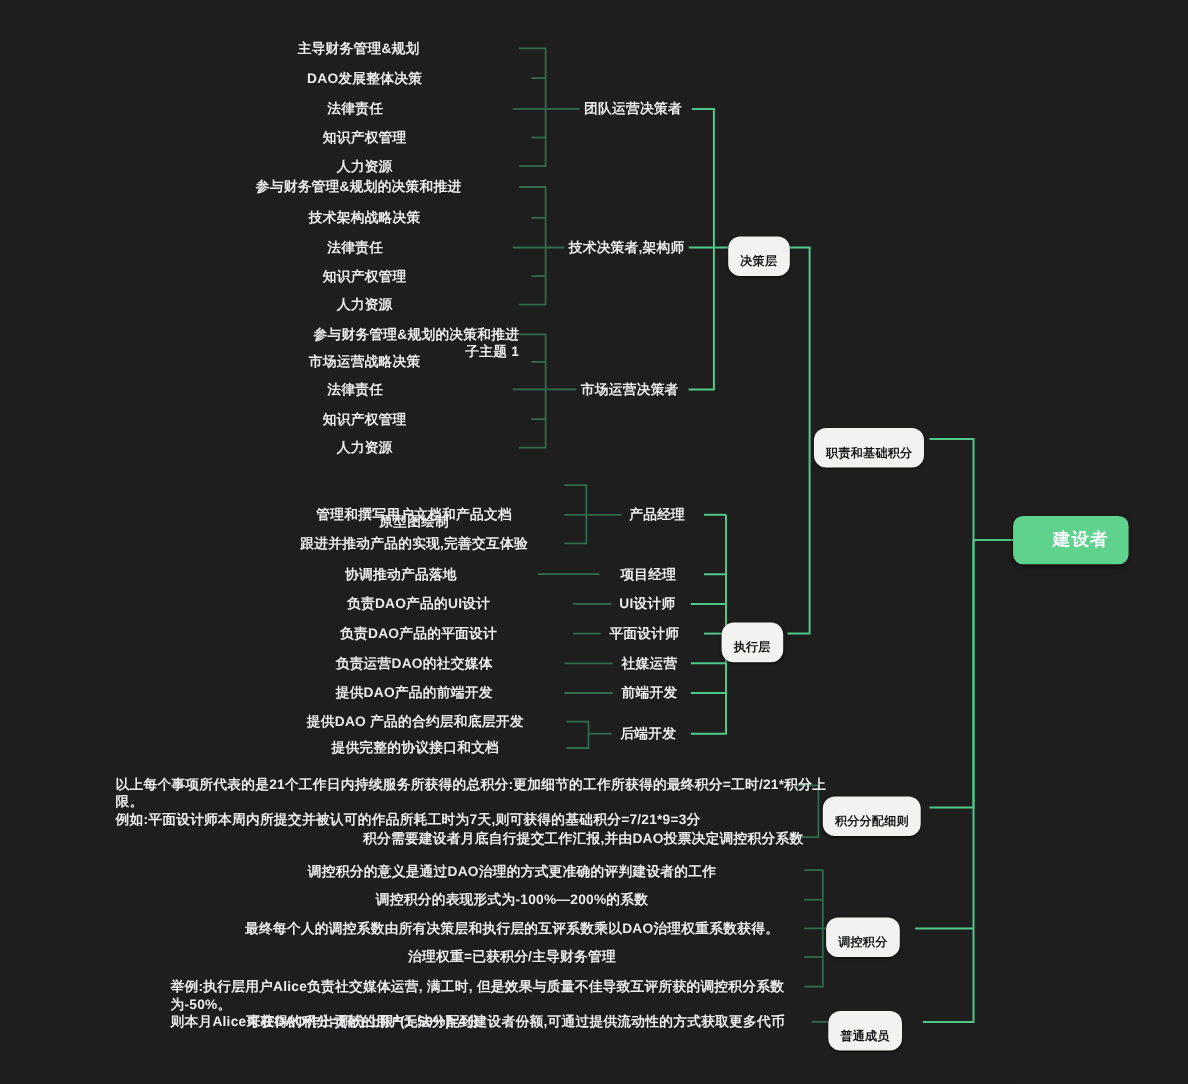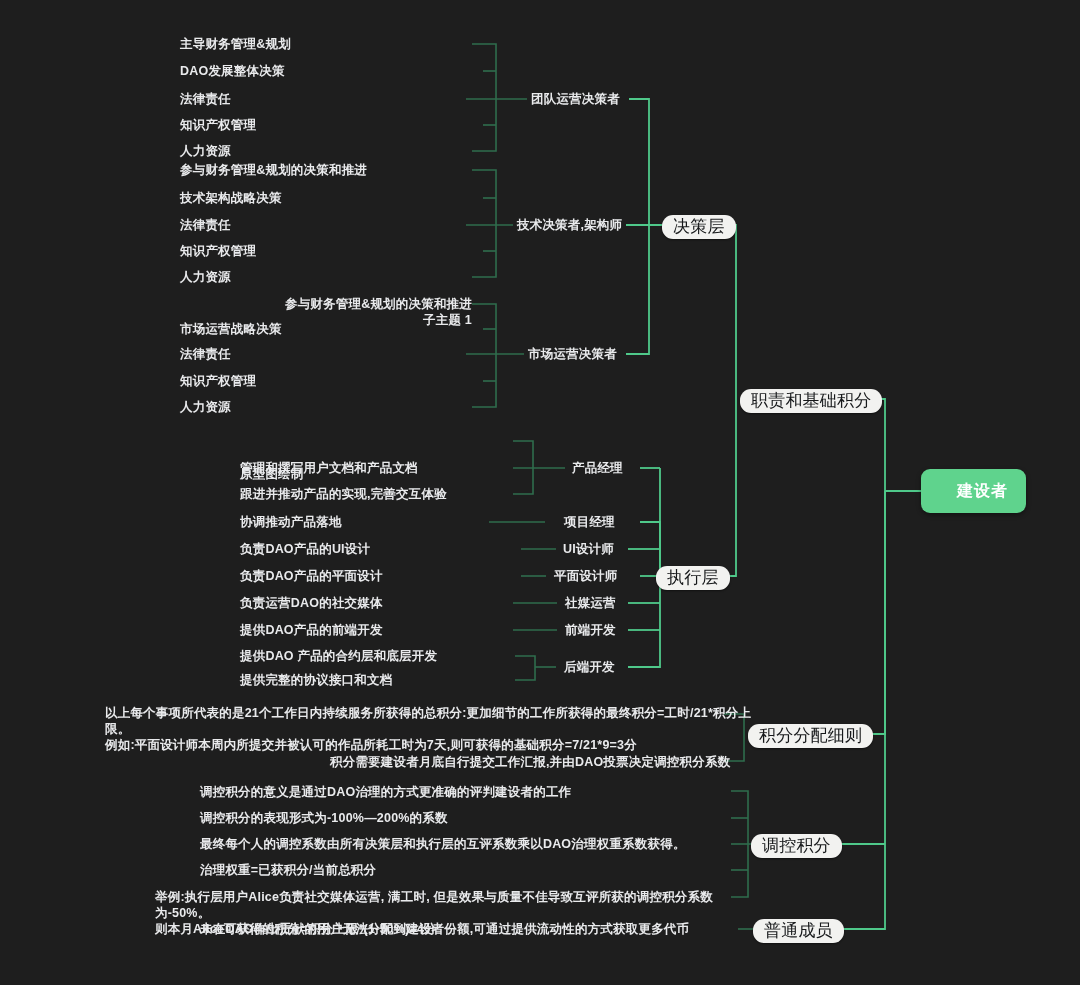--- a/index.html
+++ b/index.html
@@ -25,34 +25,34 @@
   .node {
     position: absolute;
     color: #e9eaec;
     font-size: 12.5px;
     font-weight: 700;
     line-height: 16px;
     white-space: pre;
     letter-spacing: 0.2px;
   }
   .node.right {
-    text-align: left;
+    text-align: center;
   }
   .node.left {
     text-align: left;
   }
   
   .pill {
     position: absolute;
     background: #f2f2f0;
     color: #16181a;
-    font-size: 17px;
-    font-weight: 400;
+    font-size: 11px;
+    font-weight: 700;
     border-radius: 11px;
-    padding: 4px 11px 5px 11px;
+    padding: 16px 11px 5px 11px;
     line-height: 15px;
     white-space: nowrap;
     letter-spacing: 0.2px;
     box-shadow: 0 1px 2px rgba(0,0,0,0.45);
   }
   
   .root {
     position: absolute;
     background: #5fd38d;
     color: #ffffff;
@@ -206,21 +206,21 @@
   <div class="pill" style="left:740px; top:389px;">职责和基础积分</div>
 
   <div class="node left multiline" style="left:72px; top:705px; width:652px; text-align:left;margin-left:33px;">以上每个事项所代表的是21个工作日内持续服务所获得的总积分:更加细节的工作所获得的最终积分=工时/21*积分上限。
 例如:平面设计师本周内所提交并被认可的作品所耗工时为7天,则可获得的基础积分=7/21*9=3分</div>
   <div class="node right" style="left:330px; top:754px; width:394px;">积分需要建设者月底自行提交工作汇报,并由DAO投票决定调控积分系数</div>
   <div class="pill" style="left:748px; top:724px;">积分分配细则</div>
 
   <div class="node right" style="left:200px; top:784px; width:531px;">调控积分的意义是通过DAO治理的方式更准确的评判建设者的工作</div>
   <div class="node right" style="left:200px; top:810px; width:531px;">调控积分的表现形式为-100%—200%的系数</div>
   <div class="node right" style="left:200px; top:836px; width:531px;">最终每个人的调控系数由所有决策层和执行层的互评系数乘以DAO治理权重系数获得。</div>
-  <div class="node right" style="left:200px; top:862px; width:531px;">治理权重=已获积分/当前总积分</div>
+  <div class="node right" style="left:200px; top:862px; width:531px;">治理权重=已获积分/主导财务管理</div>
   <div class="node left multiline" style="left:155px; top:889px; width:593px; text-align:left;">举例:执行层用户Alice负责社交媒体运营, 满工时, 但是效果与质量不佳导致互评所获的调控积分系数为-50%。
 则本月Alice可获得的积分=积分上限*(1-50%)=4分</div>
   <div class="pill" style="left:751px; top:834px;">调控积分</div>
 
   <div class="node right" style="left:200px; top:921px; width:538px;">未在DAO作出贡献的用户无法分配到建设者份额,可通过提供流动性的方式获取更多代币</div>
   <div class="pill" style="left:753px; top:919px;">普通成员</div>
 
   <div class="root" style="left:921px; top:469px;padding-left:36px;">建设者</div>
 
 </div>

